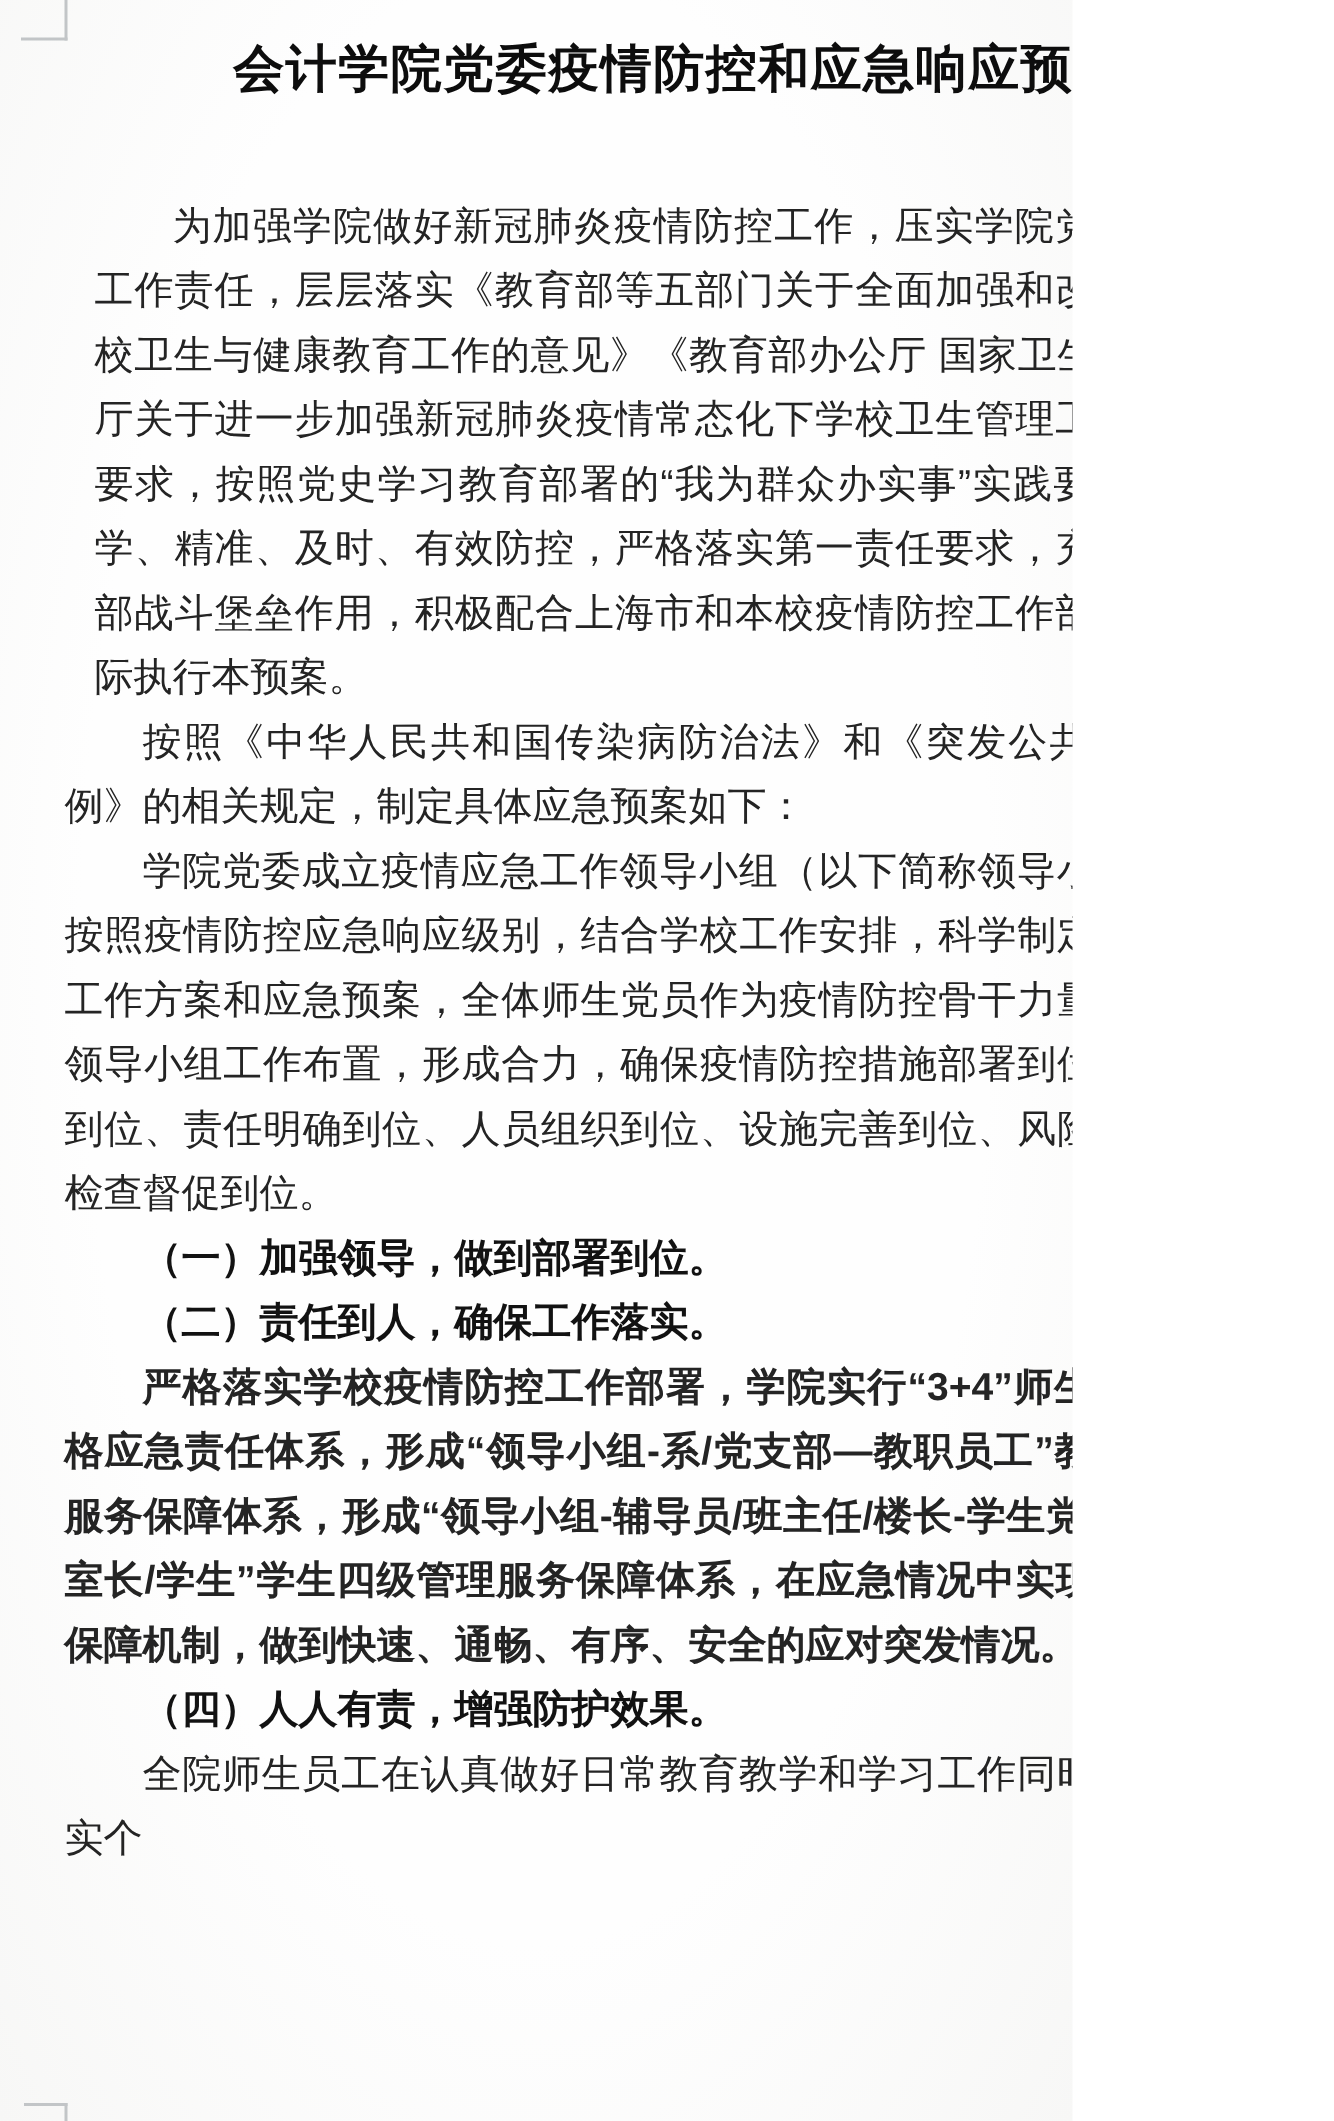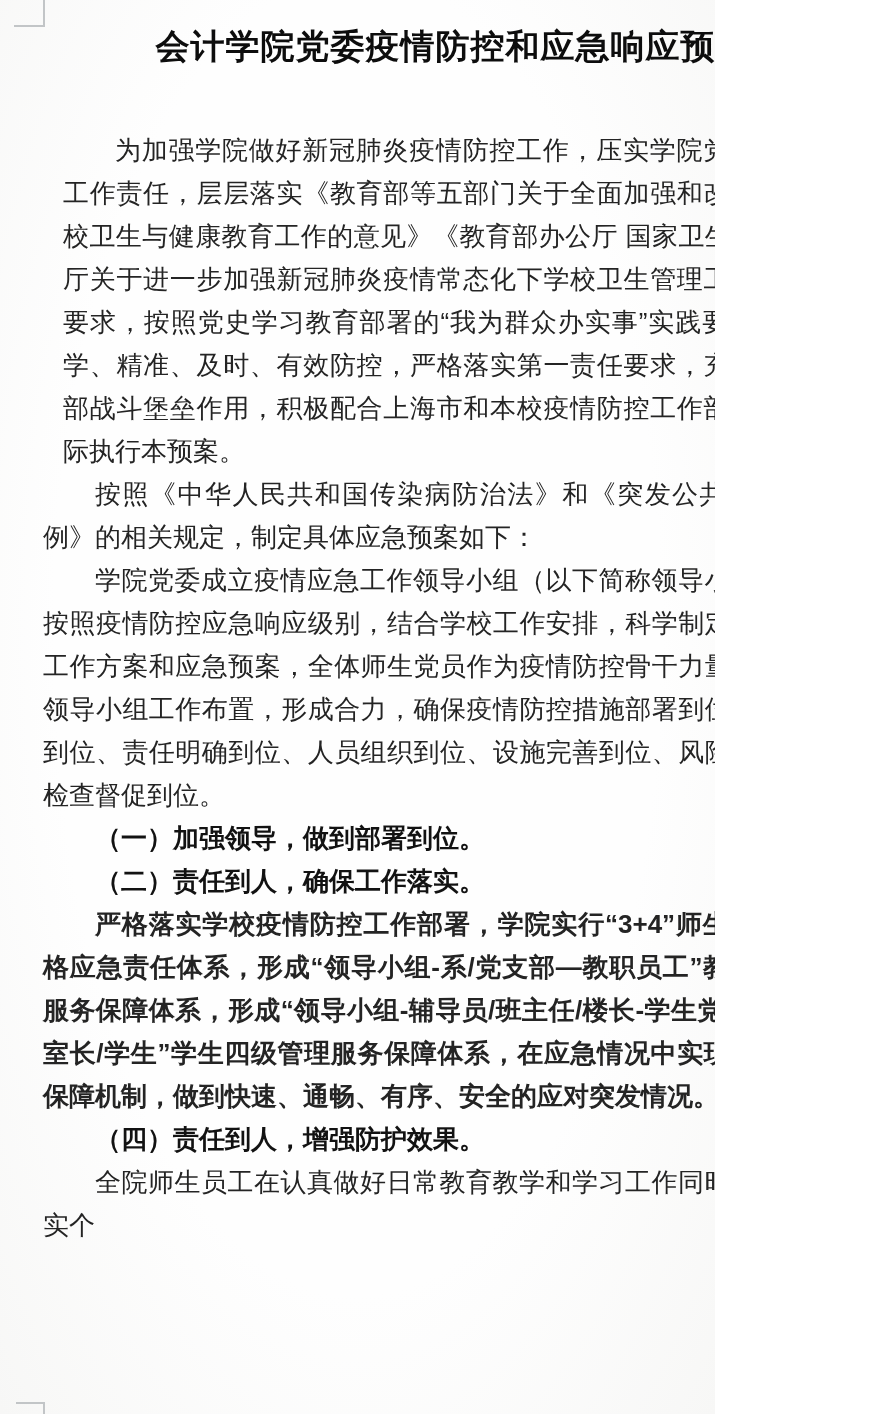--- a/index.html
+++ b/index.html
@@ -74,18 +74,18 @@
 
   <div class="content">
     <h1 class="doc-title">会计学院党委疫情防控和应急响应预案</h1>
     <div class="blocks">
         <p class="block paragraph" style="color: rgb(36, 36, 36); margin-left: 20px;">为加强学院做好新冠肺炎疫情防控工作，压实学院党委安全防控工作责任，层层落实《教育部等五部门关于全面加强和改进新时代学校卫生与健康教育工作的意见》《教育部办公厅 国家卫生健康委办公厅关于进一步加强新冠肺炎疫情常态化下学校卫生管理工作的通知》要求，按照党史学习教育部署的“我为群众办实事”实践要求，做到科学、精准、及时、有效防控，严格落实第一责任要求，充分发挥党支部战斗堡垒作用，积极配合上海市和本校疫情防控工作部署，结合实际执行本预案。</p>
         <p class="block paragraph" style="color: rgb(36, 36, 36);">按照《中华人民共和国传染病防治法》和《突发公共卫生应急条例》的相关规定，制定具体应急预案如下：</p>
         <p class="block paragraph" style="color: rgb(36, 36, 36);">学院党委成立疫情应急工作领导小组（以下简称领导小组），严格按照疫情防控应急响应级别，结合学校工作安排，科学制定和执行学院工作方案和应急预案，全体师生党员作为疫情防控骨干力量要密切配合领导小组工作布置，形成合力，确保疫情防控措施部署到位、应急预案到位、责任明确到位、人员组织到位、设施完善到位、风险排查到位、检查督促到位。</p>
         <p class="block heading2">（一）加强领导，做到部署到位。</p>
         <p class="block heading2">（二）责任到人，确保工作落实。</p>
         <p class="block paragraph" style="color: rgb(36, 36, 36); font-weight: bold;">严格落实学校疫情防控工作部署，学院实行“3+4”师生疫情防控网格应急责任体系，形成“领导小组-系/党支部—教职员工”教工三级管理服务保障体系，形成“领导小组-辅导员/班主任/楼长-学生党员/层长—寝室长/学生”学生四级管理服务保障体系，在应急情况中实现全员参与的保障机制，做到快速、通畅、有序、安全的应对突发情况。</p>
-        <p class="block heading2">（四）责任到人，增强防护效果。</p>
+        <p class="block heading2">（四）人人有责，增强防护效果。</p>
         <p class="block paragraph" style="color: rgb(36, 36, 36);">全院师生员工在认真做好日常教育教学和学习工作同时，须严格落实个</p>
       </div>
   </div>
 
 </div>
 
 </body></html>

